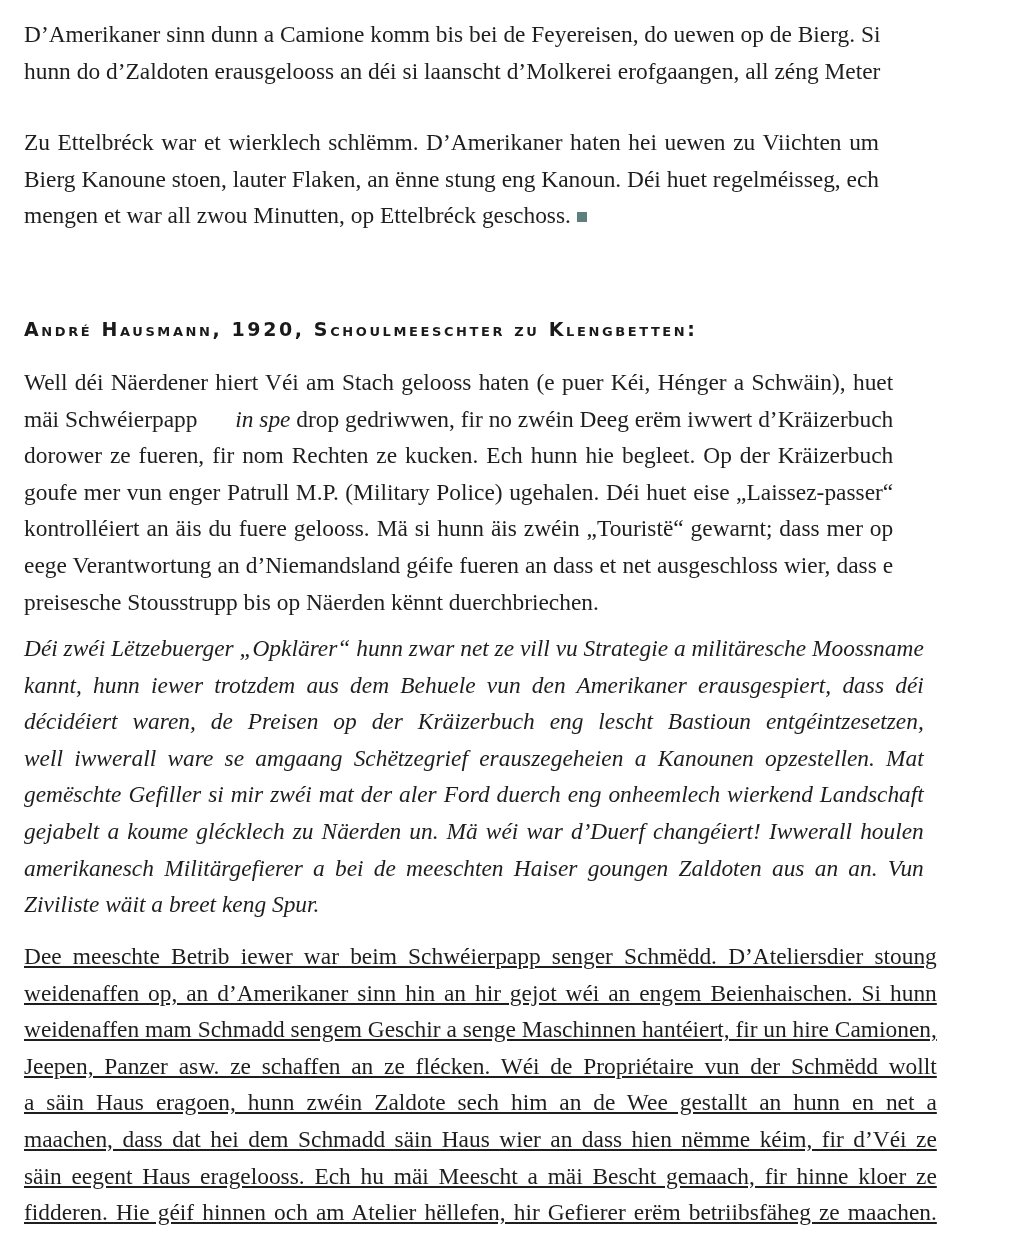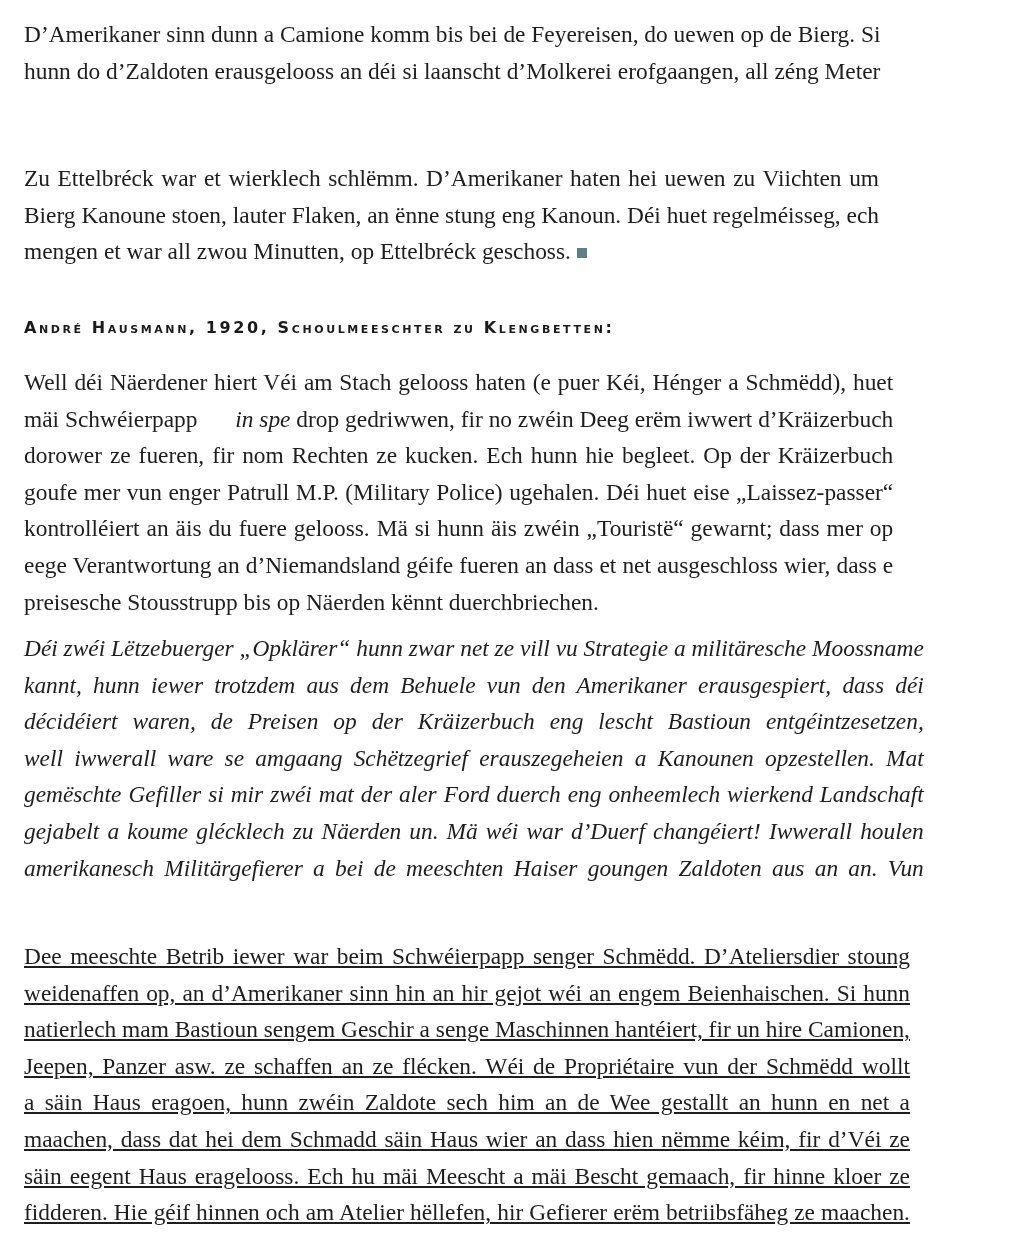--- a/index.html
+++ b/index.html
@@ -32,28 +32,28 @@
       display: block;
       text-align: justify;
       text-align-last: justify;
       white-space: nowrap;
       overflow: visible;
     }
     .para .line.last {
       text-align-last: left;
     }
     .p1 { position: absolute; top: 4px; margin-top: 12px; }
-    .p2 { position: absolute; top: 124px; margin-top: 36px; }
+    .p2 { position: absolute; top: 124px; }
     .heading {
       position: absolute;
       top: 318px;
       left: 0;
       font-family: "DejaVu Sans", "Liberation Sans", sans-serif;
       font-weight: bold;
-      font-size: 16px;
+      font-size: 19px;
       letter-spacing: 2.6px;
       font-variant: small-caps;
       color: #1a1a1a;
       white-space: nowrap;
     }
     .p3 { position: absolute; top: 364px; }
     .p4 { position: absolute; top: 630px; font-style: italic; }
     .p5 { position: absolute; top: 938px; text-decoration: underline; }
     .end-mark {
       display: inline-block;
@@ -77,43 +77,44 @@
 
   <p class="para p2">
     <span class="line">Zu Ettelbréck war et wierklech schlëmm. D’Amerikaner haten hei uewen zu Viichten um</span>
     <span class="line">Bierg Kanoune stoen, lauter Flaken, an ënne stung eng Kanoun. Déi huet regelméisseg, ech</span>
     <span class="line last"><span>mengen et war all zwou Minutten, op Ettelbréck geschoss.</span><span class="end-mark" style="background: rgb(95, 127, 126);"></span></span>
   </p>
 
   <div class="heading">André Hausmann, 1920, Schoulmeeschter zu Klengbetten:</div>
 
   <p class="para p3">
-    <span class="line">Well déi Näerdener hiert Véi am Stach gelooss haten (e puer Kéi, Hénger a Schmëdd), huet</span>
+    <span class="line">Well déi Näerdener hiert Véi am Stach gelooss haten (e puer Kéi, Hénger a Schwäin), huet</span>
     <span class="line"><span>mäi Schwéierpapp </span><em>in spe</em><span> drop gedriwwen, fir no zwéin Deeg erëm iwwert d’Kräizerbuch</span></span>
     <span class="line">dorower ze fueren, fir nom Rechten ze kucken. Ech hunn hie begleet. Op der Kräizerbuch</span>
     <span class="line">goufe mer vun enger Patrull M.P. (Military Police) ugehalen. Déi huet eise „Laissez-passer“</span>
     <span class="line">kontrolléiert an äis du fuere gelooss. Mä si hunn äis zwéin „Touristë“ gewarnt; dass mer op</span>
     <span class="line">eege Verantwortung an d’Niemandsland géife fueren an dass et net ausgeschloss wier, dass e</span>
     <span class="line last">preisesche Stousstrupp bis op Näerden kënnt duerchbriechen.</span>
   </p>
 
   <p class="para p4">
     <span class="line">Déi zwéi Lëtzebuerger „Opklärer“ hunn zwar net ze vill vu Strategie a militäresche Moossname</span>
     <span class="line">kannt, hunn iewer trotzdem aus dem Behuele vun den Amerikaner erausgespiert, dass déi</span>
     <span class="line">décidéiert waren, de Preisen op der Kräizerbuch eng lescht Bastioun entgéintzesetzen,</span>
     <span class="line">well iwwerall ware se amgaang Schëtzegrief erauszegeheien a Kanounen opzestellen. Mat</span>
     <span class="line">gemëschte Gefiller si mir zwéi mat der aler Ford duerch eng onheemlech wierkend Landschaft</span>
     <span class="line">gejabelt a koume glécklech zu Näerden un. Mä wéi war d’Duerf changéiert! Iwwerall houlen</span>
     <span class="line">amerikanesch Militärgefierer a bei de meeschten Haiser goungen Zaldoten aus an an. Vun</span>
+    <span class="line last">Ziviliste wäit a breet keng Spur.</span>
   </p>
 
   <p class="para p5">
     <span class="line">Dee meeschte Betrib iewer war beim Schwéierpapp senger Schmëdd. D’Ateliersdier stoung</span>
     <span class="line">weidenaffen op, an d’Amerikaner sinn hin an hir gejot wéi an engem Beienhaischen. Si hunn</span>
-    <span class="line">natierlech mam Bastioun sengem Geschir a senge Maschinnen hantéiert, fir un hire Camionen,</span>
+    <span class="line">weidenaffen mam Schmadd sengem Geschir a senge Maschinnen hantéiert, fir un hire Camionen,</span>
     <span class="line">Jeepen, Panzer asw. ze schaffen an ze flécken. Wéi de Propriétaire vun der Schmëdd wollt</span>
     <span class="line">a säin Haus eragoen, hunn zwéin Zaldote sech him an de Wee gestallt an hunn en net a</span>
     <span class="line">maachen, dass dat hei dem Schmadd säin Haus wier an dass hien nëmme kéim, fir d’Véi ze</span>
     <span class="line">säin eegent Haus eragelooss. Ech hu mäi Meescht a mäi Bescht gemaach, fir hinne kloer ze</span>
     <span class="line">fidderen. Hie géif hinnen och am Atelier hëllefen, hir Gefierer erëm betriibsfäheg ze maachen.</span>
   </p>
 
 </div>
 
 </body></html>

